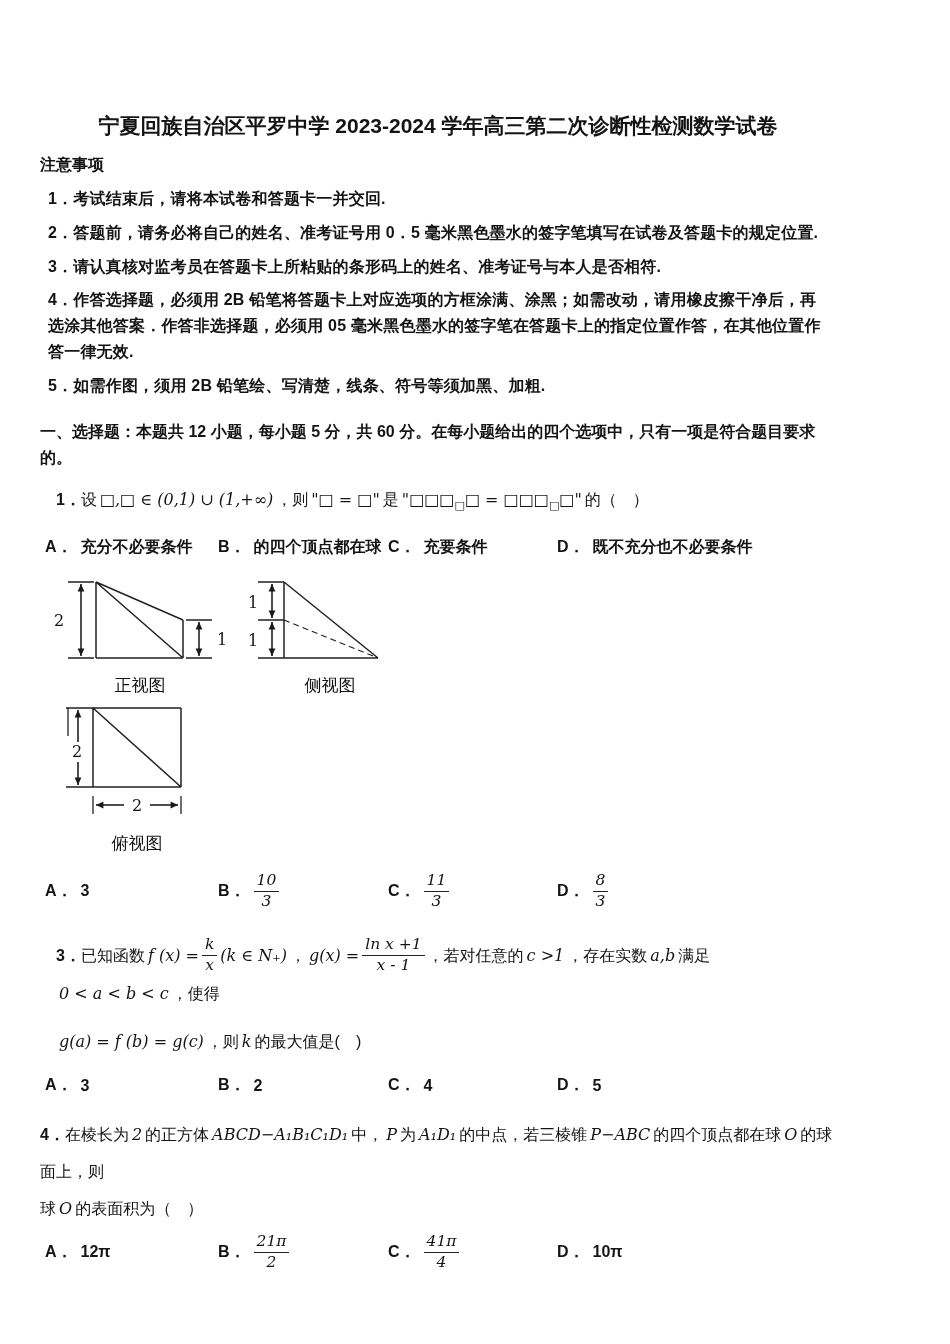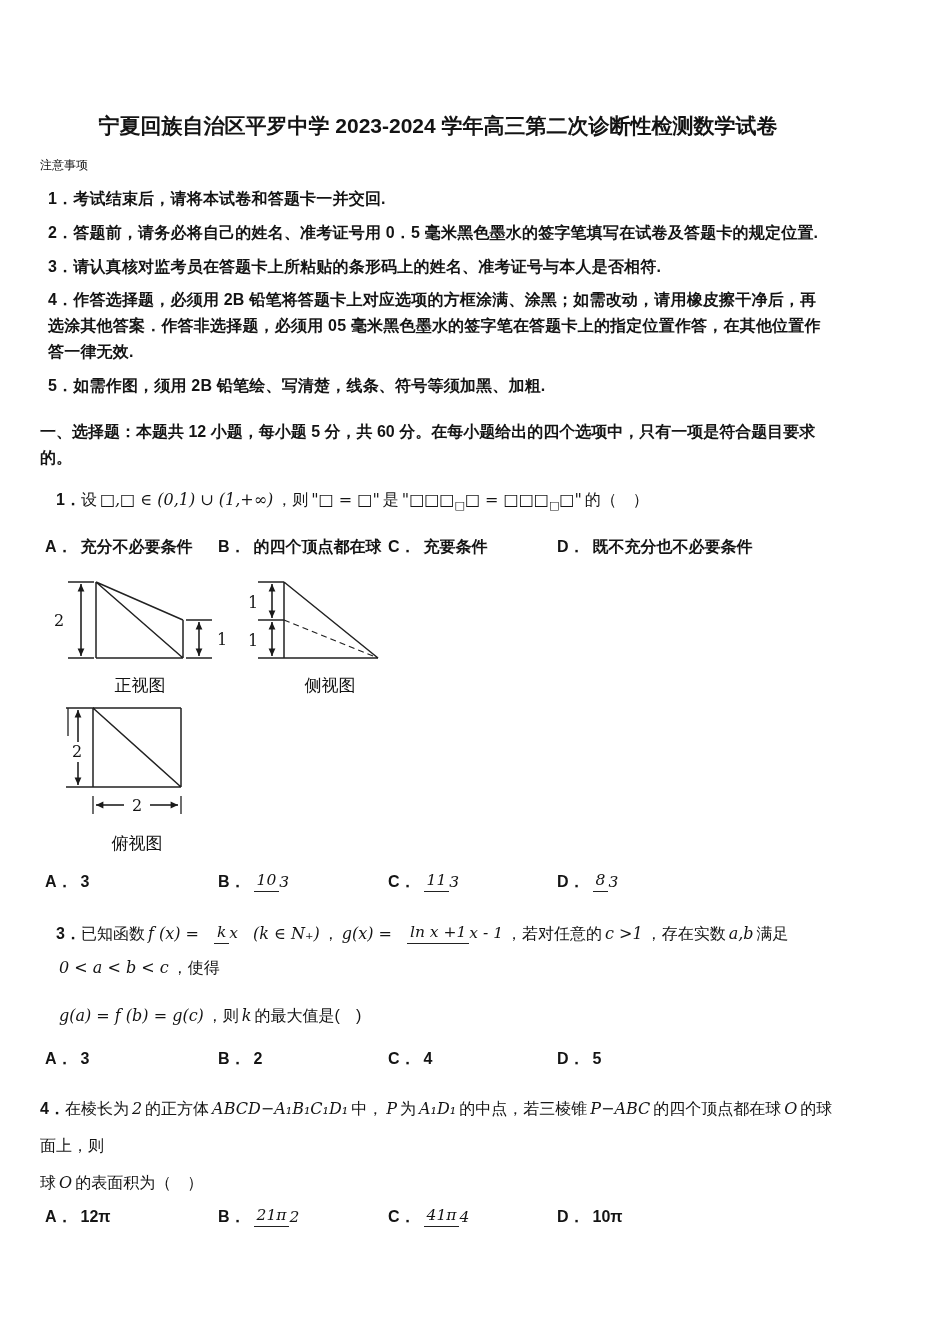--- a/index.html
+++ b/index.html
@@ -1,37 +1,37 @@
 <!DOCTYPE html>
 <html><head>
 <meta charset="utf-8">
 <style>
   html,body{margin:0;padding:0;background:#ffffff;}
   .page{position:relative;width:876px;height:1344px;box-sizing:border-box;
         padding:112px 40px 0 40px;background:#ffffff;color:#141414;
         font-family:"Liberation Sans","DejaVu Sans",sans-serif;overflow:hidden;}
   .title{margin:0 0 12px 0;text-align:center;font-size:21px;font-weight:700;line-height:28px;}
-  .notice-heading{font-size:12px;font-weight:400;line-height:26px;}
+  .notice-heading{font-size:16px;font-weight:700;line-height:26px;}
   .notice-item{margin:8px;font-size:16px;font-weight:600;line-height:25.8px;letter-spacing:.2px;}
   .section-header{margin:20px 0 0 0;font-size:16px;font-weight:700;line-height:26px;}
   .q-line{margin:16px;font-size:16px;font-weight:500;line-height:30px;}
   .q1-line{margin-top:14px;}
   .q-num{font-weight:600;}
   .math{font-family:"DejaVu Serif","Liberation Serif",serif;font-style:italic;margin:0 3px;}
   sub{font-size:11px;}
   .options{display:grid;grid-template-columns:173px 170px 169px 1fr;margin:16px 0 0 5px;
            font-size:16px;align-items:center;}
   .opt{display:flex;align-items:center;gap:8px;font-weight:700;}
   .opt-label,.opt-text{font-weight:700;}
-  .frac{display:inline-flex;flex-direction:row;align-items:center;
+  .frac{display:inline-flex;flex-direction:column;align-items:center;
         font-family:"DejaVu Serif","Liberation Serif",serif;font-style:italic;
         font-weight:400;font-size:15.5px;line-height:1.15;vertical-align:middle;}
   .frac .num{padding:0 3px 1px 3px;border-bottom:1.4px solid #222;}
   .frac .den{padding-top:1px;}
-  .formula{display:inline-flex;align-items:center;gap:15px;vertical-align:middle;margin:0 3px;
+  .formula{display:inline-flex;align-items:center;gap:3px;vertical-align:middle;margin:0 3px;
            font-family:"DejaVu Serif","Liberation Serif",serif;font-style:italic;font-size:16px;}
   .flexline{display:flex;align-items:center;flex-wrap:wrap;row-gap:4px;}
   .q2-line{margin-top:24px;}
   .views-row{display:flex;margin:6px 0 0 0;}
   .view-svg{display:block;}
   .fv{margin-left:8px;}
   .tv{margin:2px 0 0 8px;display:block;}
   .frac-options{margin-top:8px;}
   .q3-line1{margin-top:26px;}
   .q3-line2{margin-top:18px;}

